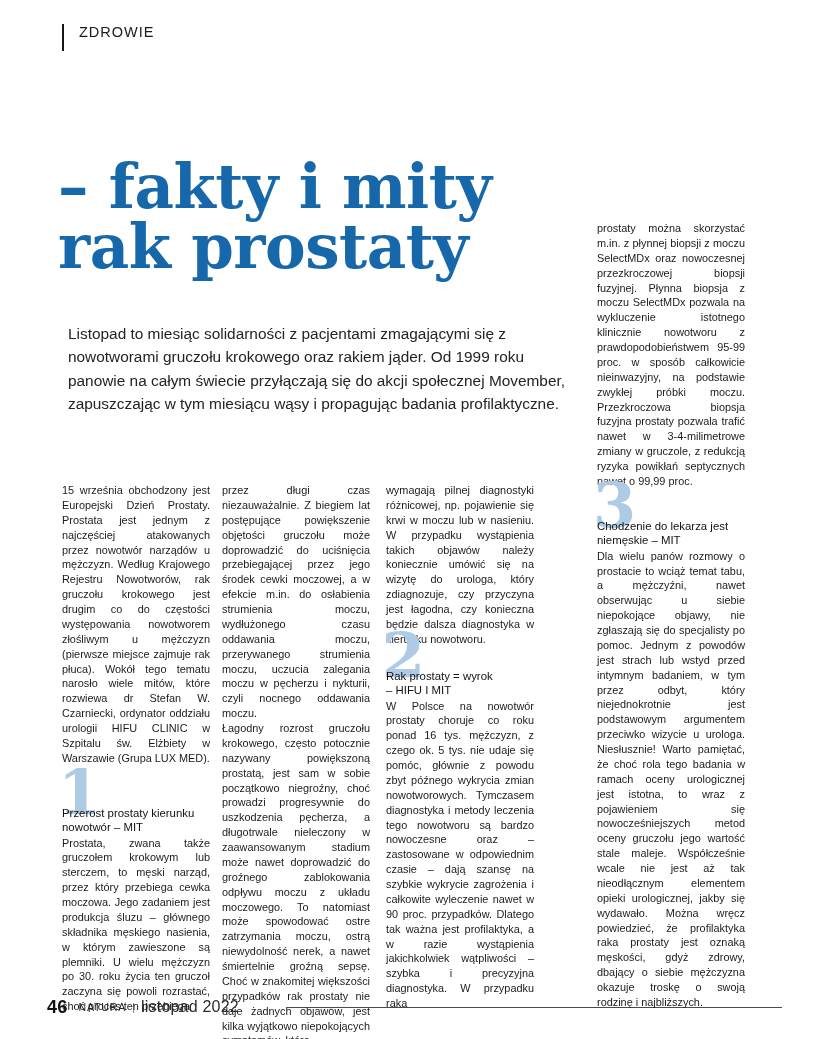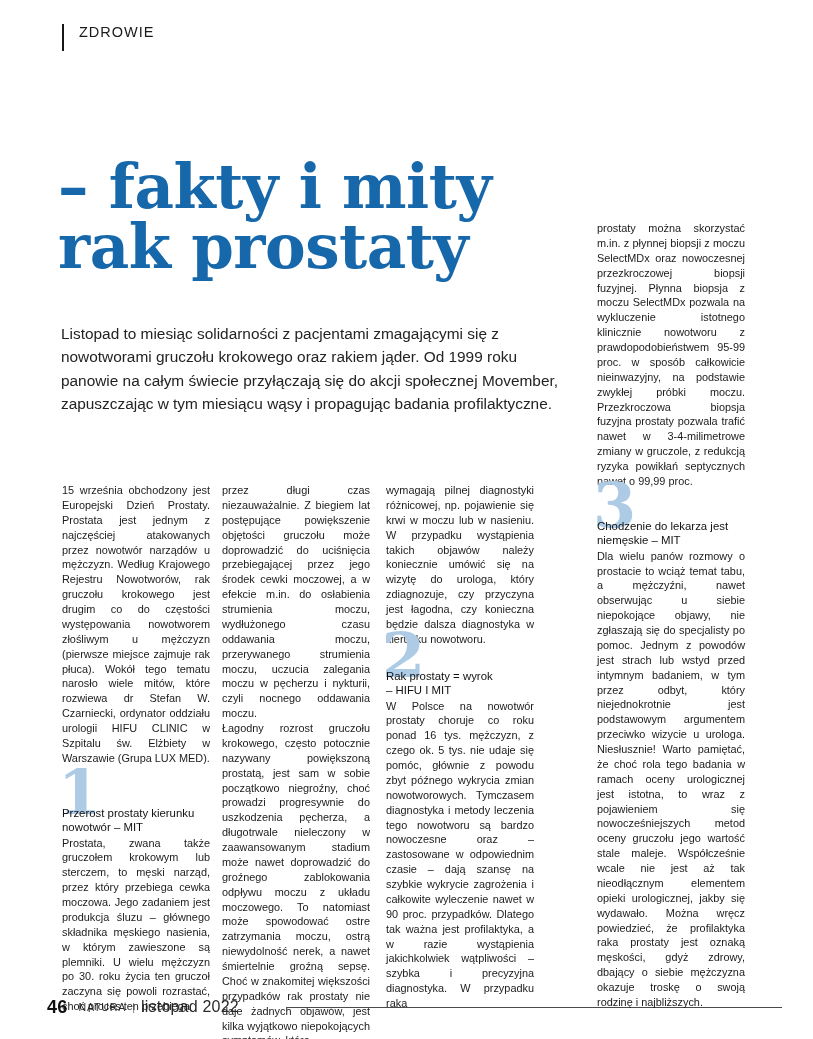--- a/index.html
+++ b/index.html
@@ -51,21 +51,21 @@
     font-weight: 700;
     font-size: 61px;
     line-height: 0.98;
     letter-spacing: -0.5px;
   }
   .headline .line { display: block; white-space: nowrap; }
 
   
   .lead {
     position: absolute;
-    left: 61px;
+    left: 68px;
     top: 322px;
     width: 505px;
     font-size: 15.4px;
     line-height: 1.52;
     color: #232323;
     font-family: "Liberation Sans", sans-serif;
   }
 
   
   .col {

